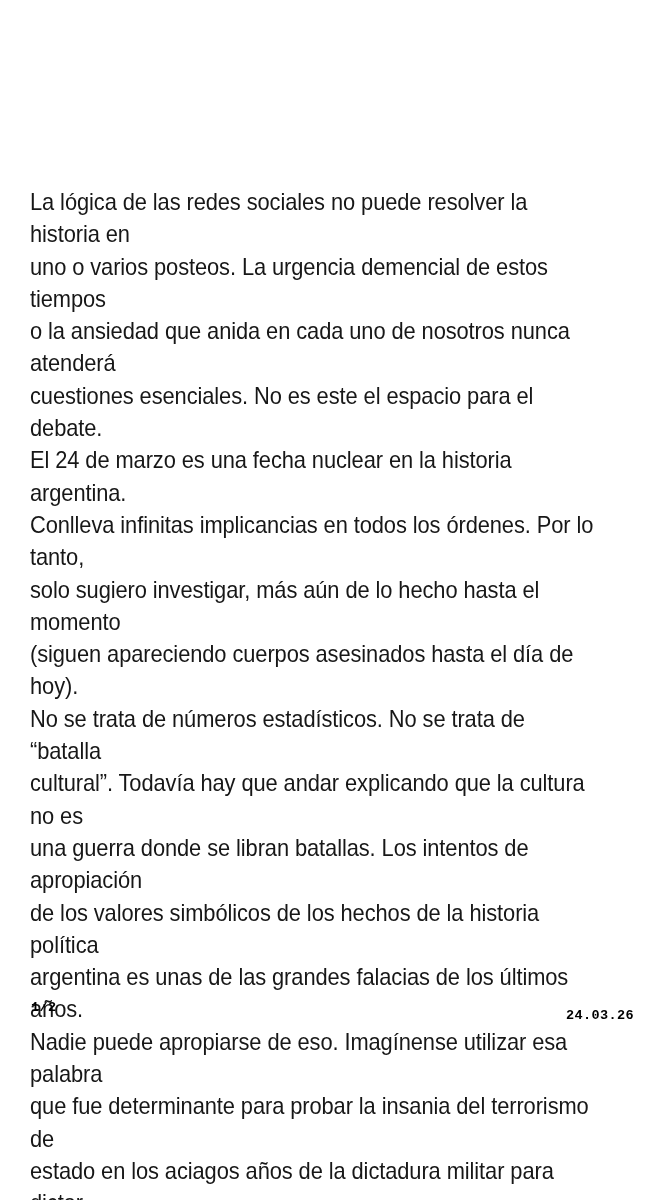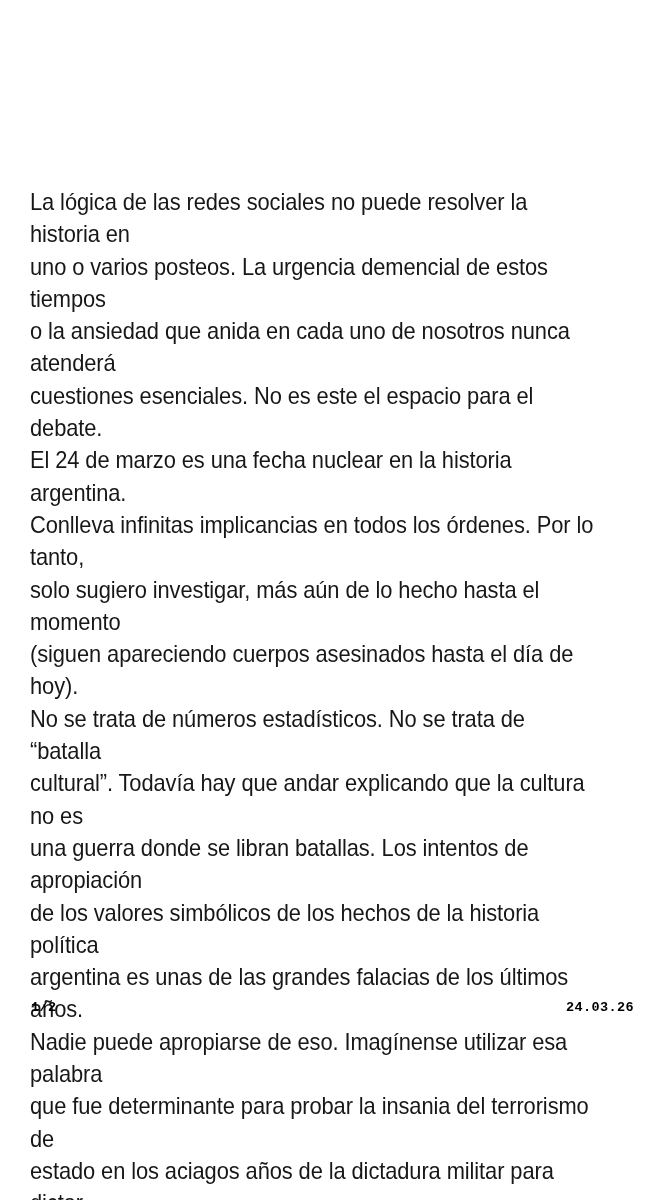--- a/index.html
+++ b/index.html
@@ -53,21 +53,21 @@
     display: flex;
     align-items: flex-start;
     justify-content: space-between;
     font-family: "Liberation Mono", "DejaVu Sans Mono", monospace;
     font-size: 13.5px;
     font-weight: 700;
     color: #000000;
     letter-spacing: 0.4px;
   }
   .footer .page-counter { text-align: left; }
-  .footer .post-date { text-align: right; }
+  .footer .post-date { text-align: right; margin-top: 8px; }
 </style>
 </head>
 <body>
 
 <div class="card">
 
   <div class="body-copy">
     <p>La lógica de las redes sociales no puede resolver la historia en
 uno o varios posteos. La urgencia demencial de estos tiempos
 o la ansiedad que anida en cada uno de nosotros nunca atenderá

